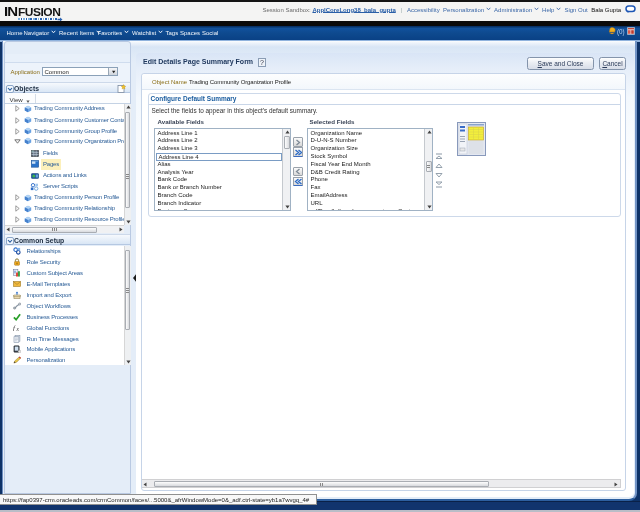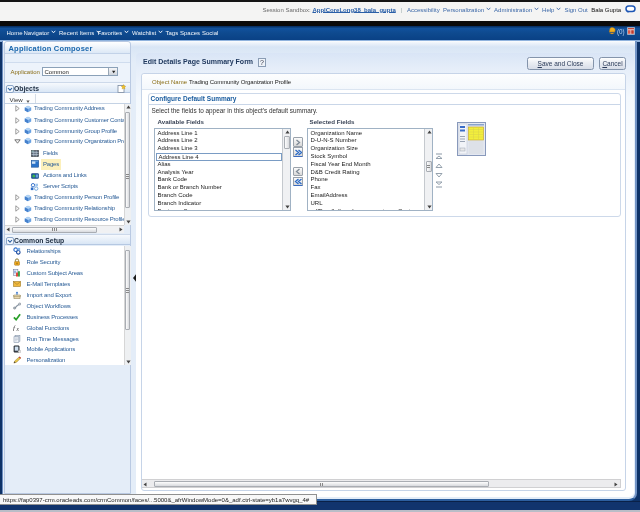--- a/index.html
+++ b/index.html
@@ -62,20 +62,28 @@
 .shbtn{position:absolute;width:10px;height:9.5px;background:linear-gradient(180deg,#fcfcfc,#d8d8d8);border:1px solid #9aa2ab;border-radius:1px;overflow:hidden;}
 #mphs{left:0px;top:405px;width:479px;height:8.5px;background:#ececee;border:1px solid #d0d0d2;border-left:none;}
 .cube{position:absolute;}
 .exp{position:absolute;}
 .csicon{position:absolute;left:8px;width:8px;height:8px;}
 #urlbar{left:0;top:494px;width:317px;height:11px;background:#f8f8f8;border:1px solid #909090;border-left:none;font-size:6px;color:#222;line-height:10px;padding-left:3px;white-space:nowrap;overflow:hidden;}
 </style></head>
 <body>
 <div class="ab" id="topblack"></div>
 <div class="ab" id="hdr">
+  <div class="ab" id="logo" style="left:4px;top:3px;width:100px;height:16px;">
+    <span style="position:absolute;left:0;top:-1px;font-size:15px;font-weight:bold;color:#0e0e0e;letter-spacing:-1px;transform:scaleY(0.88);transform-origin:top;">IN</span>
+    <span style="position:absolute;left:14px;top:0.5px;font-size:12px;font-weight:bold;color:#141414;letter-spacing:-0.5px;transform:scaleY(0.88);transform-origin:top;">FUSION</span>
+    <div style="position:absolute;left:14px;top:13px;width:40px;height:2px;background:repeating-linear-gradient(90deg,#7ab0e0 0 1.5px,#fff 1.5px 2.5px,#2a62b0 2.5px 4px,#fff 4px 5px);"></div>
+    <svg style="position:absolute;left:52.5px;top:12px;" width="6" height="5" viewBox="0 0 7 6">
+        <path d="M0.5 2h3V0.5L6.5 3 3.5 5.5V4h-3z" fill="#2a62b0"></path>
+      </svg>
+  </div>
   <div class="ab" id="hdrlinks">
     <span style="color:#6b6b6b;">Session Sandbox:&nbsp;</span><span style="color:#2a5fa8;font-weight:bold;text-decoration:underline;">ApplCoreLong38_bala_gupta</span>
     <span style="color:#9aa;">&nbsp;&nbsp;|&nbsp;&nbsp;</span>
     <span>Accessibility</span><span>&nbsp;&nbsp;Personalization&nbsp;</span><svg style="display:inline-block;vertical-align:0.5px" width="5" height="4" viewBox="0 0 5 4">
         <path d="M0.7 0.8L2.5 2.8 4.3 0.8" fill="none" stroke="#3c68a8" stroke-width="0.9"></path>
       </svg><span>&nbsp;&nbsp;Administration&nbsp;</span><svg style="display:inline-block;vertical-align:0.5px" width="5" height="4" viewBox="0 0 5 4">
         <path d="M0.7 0.8L2.5 2.8 4.3 0.8" fill="none" stroke="#3c68a8" stroke-width="0.9"></path>
       </svg><span>&nbsp;&nbsp;Help&nbsp;</span><svg style="display:inline-block;vertical-align:0.5px" width="5" height="4" viewBox="0 0 5 4">
         <path d="M0.7 0.8L2.5 2.8 4.3 0.8" fill="none" stroke="#3c68a8" stroke-width="0.9"></path>
       </svg><span>&nbsp;&nbsp;Sign Out&nbsp;&nbsp;</span><span style="color:#111;">Bala Gupta</span>&nbsp;&nbsp;<svg width="11" height="8" viewBox="0 0 11 8" style="vertical-align:-1.5px;">
@@ -113,23 +121,20 @@
       <rect x="1" y="3.2" width="2.6" height="3.6" fill="#e05a4a"></rect>
       <rect x="4.2" y="3.2" width="2.6" height="3.6" fill="#c0392b"></rect>
     </svg>
 </div>
 <div class="ab" id="navline"></div>
 <div class="ab" id="inner"></div>
 <div class="ab" id="botnavy"></div>
 <div class="ab" id="botgray"></div>
 
 <div class="ab" id="lp">
-  <div class="title">
-      <span>Application Composer</span>
-    </div>
   <div class="tb"></div>
   <div class="formarea"></div>
   <div class="ab" id="lbl-app">Application</div>
   <div class="ab" id="sel-app">
       <span class="t">Common</span>
       <span class="b">
         <svg style="display:block" width="9" height="7" viewBox="0 0 9 7">
           <path d="M3 2.8h3.4L4.7 5.2z" fill="#222"></path>
         </svg>
       </span>

